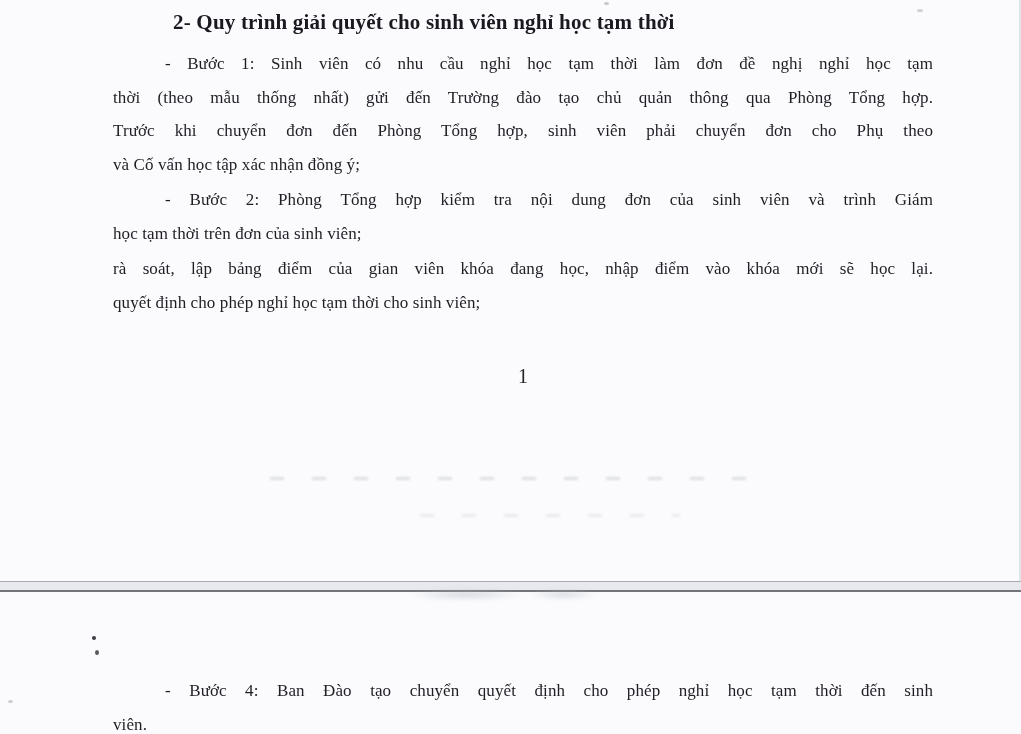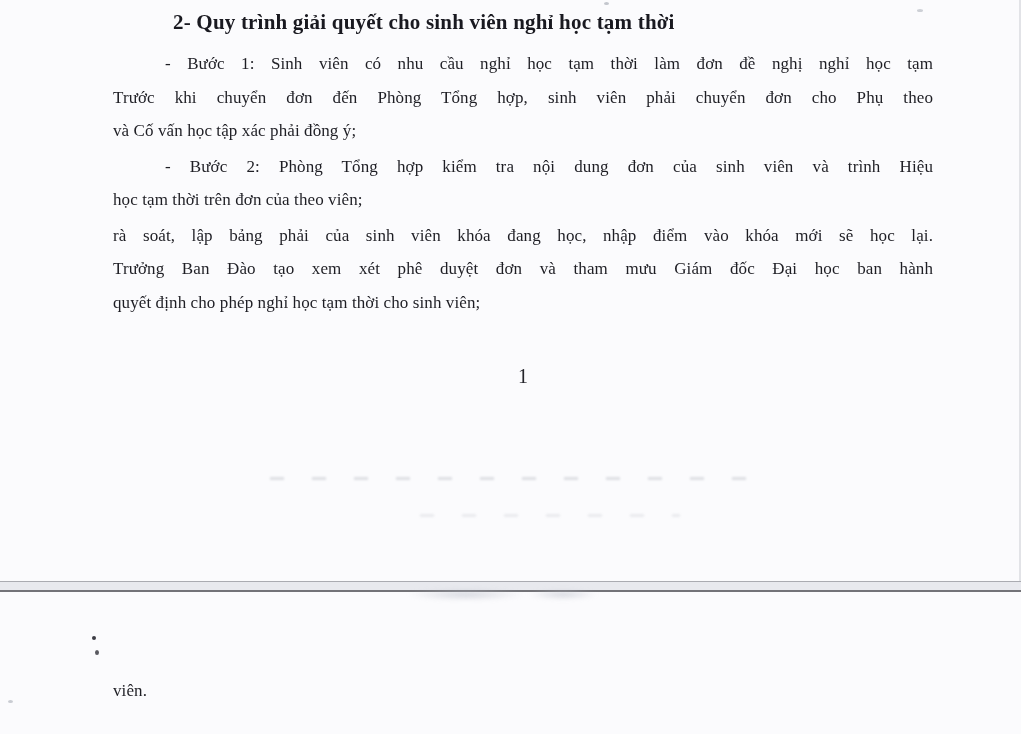--- a/index.html
+++ b/index.html
@@ -61,50 +61,51 @@
 <body>
 
 <div class="scan">
 
   <section class="page page-1">
     <div class="text-col">
       <h1 class="doc-title">2- Quy trình giải quyết cho sinh viên nghỉ học tạm thời</h1>
 
       <div class="para">
         <div class="line first">- Bước 1: Sinh viên có nhu cầu nghỉ học tạm thời làm đơn đề nghị nghỉ học tạm</div>
+        <div class="line">thời (theo mẫu thống nhất) gửi đến Trường đào tạo chủ quản thông qua Phòng Tổng hợp.</div>
         <div class="line">Trước khi chuyển đơn đến Phòng Tổng hợp, sinh viên phải chuyển đơn cho Phụ theo</div>
-        <div class="line last">và Cố vấn học tập xác phải đồng ý;</div>
+        <div class="line last">và Cố vấn học tập xác nhận đồng ý;</div>
       </div>
 
       <div class="para">
-        <div class="line first">- Bước 2: Phòng Tổng hợp kiểm tra nội dung đơn của sinh viên và trình Hiệu</div>
-        <div class="line last">học tạm thời trên đơn của theo viên;</div>
+        <div class="line first">- Bước 2: Phòng Tổng hợp kiểm tra nội dung đơn của sinh viên và trình Giám</div>
+        <div class="line last">học tạm thời trên đơn của sinh viên;</div>
       </div>
 
       <div class="para">
-        <div class="line">rà soát, lập bảng phải của sinh viên khóa đang học, nhập điểm vào khóa mới sẽ học lại.</div>
-        <div class="line">Trưởng Ban Đào tạo xem xét phê duyệt đơn và tham mưu Giám đốc Đại học ban hành</div>
+        <div class="line">rà soát, lập bảng điểm của gian viên khóa đang học, nhập điểm vào khóa mới sẽ học lại.</div>
         <div class="line last">quyết định cho phép nghỉ học tạm thời cho sinh viên;</div>
       </div>
 
       <div class="page-number">1</div>
     </div>
     <div class="edge-shade"></div>
   </section>
 
   <div class="dash-row"></div>
   <div class="dash-row b"></div>
   <span class="speck c"></span>
   <span class="speck d"></span>
 
   <div class="separator-band"></div>
 
   <section class="page page-2">
     <div class="text-col p2-col">
       <div class="para">
+        <div class="line first">- Bước 4: Ban Đào tạo chuyển quyết định cho phép nghỉ học tạm thời đến sinh</div>
         <div class="line last">viên.</div>
       </div>
     </div>
   </section>
 
   <div class="smudge top-a"></div>
   <div class="smudge top-b"></div>
   <span class="speck a"></span>
   <span class="speck b"></span>
   <span class="speck e"></span>

